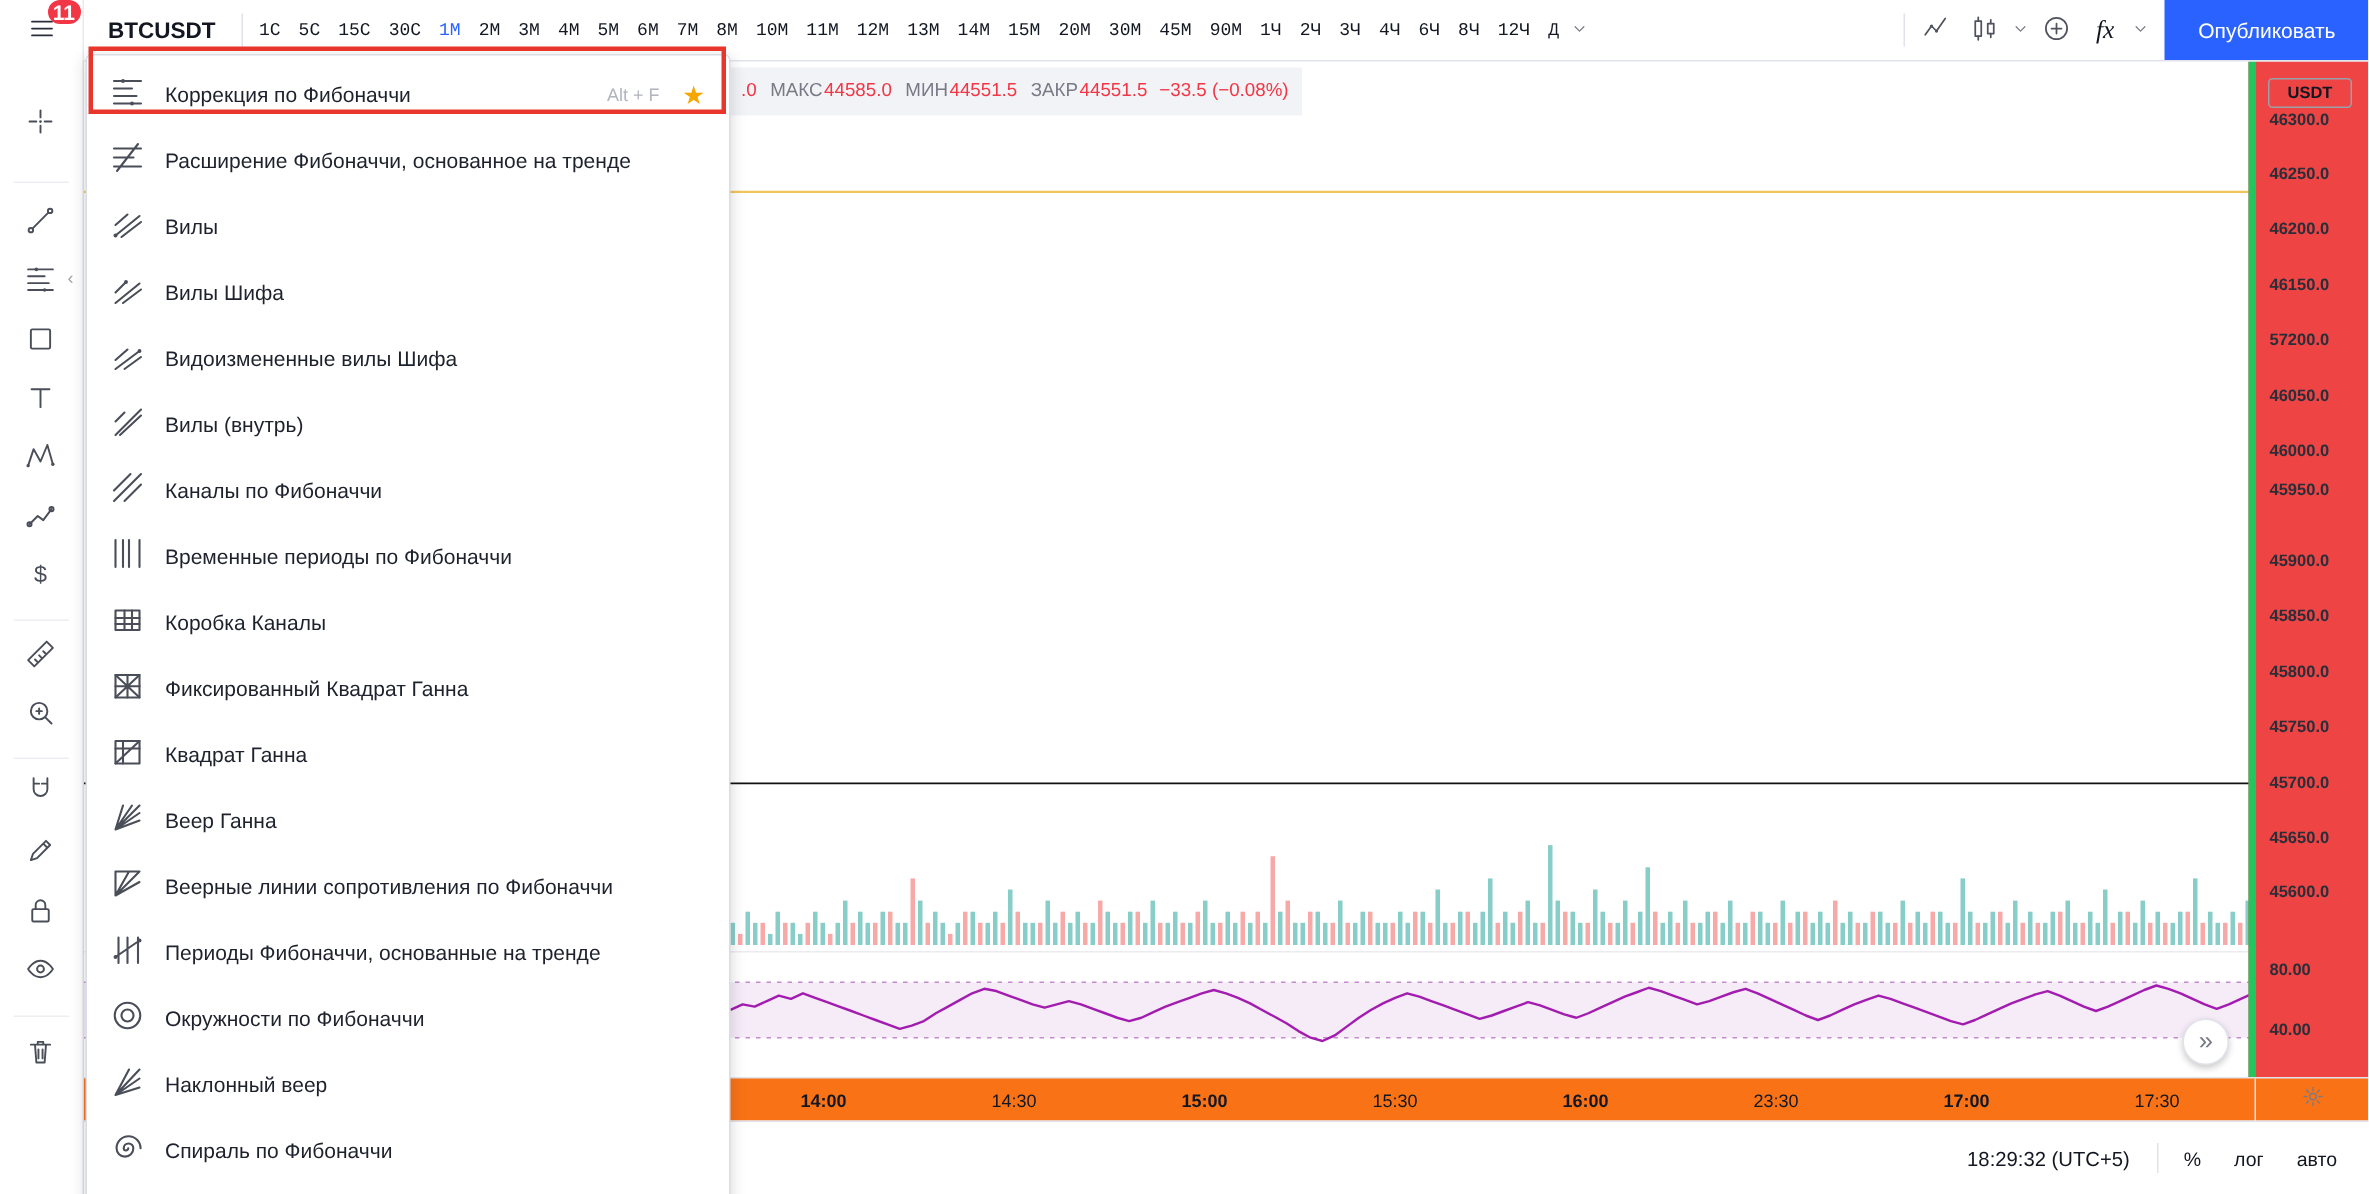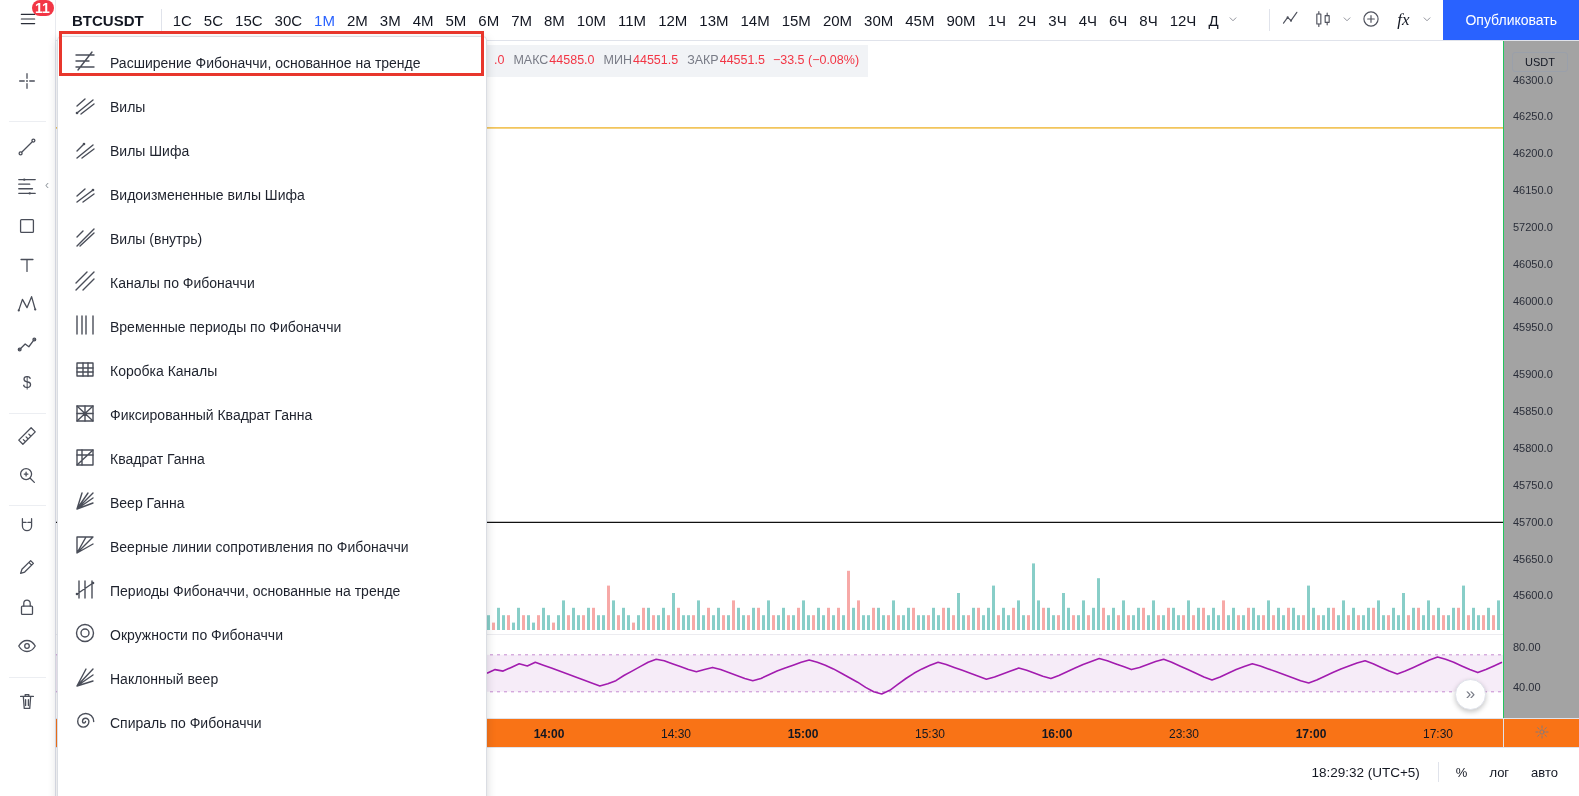--- a/index.html
+++ b/index.html
@@ -19,37 +19,37 @@
   
   .topbar{position:absolute;left:0;top:0;right:0;height:40px;background:#fff;border-bottom:1px solid #e0e3eb;
           display:flex;align-items:center;z-index:6;}
   .tb-left{width:55px;align-self:stretch;display:flex;align-items:center;justify-content:center;border-right:1px solid #e8eaef;margin-right:4px;}
   .hamburger{position:relative;background:none;border:none;color:#2a2e39;width:34px;height:30px;display:flex;align-items:center;justify-content:center;cursor:pointer;padding:0;}
   .badge{position:absolute;top:-5px;right:-9px;min-width:16px;height:16px;border-radius:9px;background:var(--badge);
          color:#fff;font-size:14px;line-height:16px;text-align:center;font-weight:700;padding:0 3px;}
   .symbol{background:none;border:none;font-weight:700;font-size:15px;color:#131722;padding:0 12px;cursor:pointer;font-family:inherit;}
   .tsep{width:1px;height:22px;background:#e0e3eb;margin:0 5px;}
   .tfs{display:flex;align-items:center;}
-  .tf{background:none;border:none;font-family:Liberation Sans, sans-serif;font-size:15px;color:#131722;padding:0 6px;height:28px;border-radius:4px;cursor:pointer;}
+  .tf{background:none;border:none;font-family:Liberation Mono, monospace;font-size:12px;color:#131722;padding:0 6px;height:28px;border-radius:4px;cursor:pointer;}
   .tf.active{color:var(--accent);}
   .tb-icons{display:flex;align-items:center;margin-left:auto;}
   .icon-btn{width:32px;height:32px;display:flex;align-items:center;justify-content:center;background:none;border:none;color:#50535e;padding:0;cursor:pointer;}
   .icon-btn.sm{width:16px;color:#787b86;}
   .fxt{font-family:"Liberation Serif",serif;font-style:italic;font-size:17px;color:#131722;}
   .publish{height:40px;padding:0 22px;margin-left:8px;background:var(--accent);color:#fff;border:none;font-size:14px;font-family:inherit;cursor:pointer;}
 
   
   .left-toolbar{position:absolute;left:0;top:40px;bottom:0;width:55px;background:#fff;border-right:1px solid #e0e3eb;z-index:6;}
   .ltool{position:absolute;left:7px;width:40px;height:36px;display:flex;align-items:center;justify-content:center;
          background:none;border:none;color:#4a4e59;border-radius:5px;cursor:pointer;padding:0;}
   .lsep{position:absolute;left:9px;right:9px;height:1px;background:#eceef2;}
   .collapse-arrow{position:absolute;left:45px;top:138px;font-size:12px;color:#9aa0a6;z-index:7;}
 
   
-  .price-axis{position:absolute;right:0;top:40px;width:75px;bottom:78px;background:#a3a3a3;border-left:1px solid #22c55e;z-index:3;}
+  .price-axis{position:absolute;right:0;top:40px;width:75px;bottom:78px;background:#ef4444;border-left:5px solid #22c55e;z-index:3;font-weight:bold;}
   .usdt-box{position:absolute;left:8px;top:12px;width:54px;height:18px;border:1px solid #9aa0aa;border-radius:3px;
             font-size:11px;display:flex;align-items:center;justify-content:center;color:#131722;}
   .pa-label{position:absolute;left:9px;font-size:11px;color:#2a2e39;}
 
   
   .time-axis{position:absolute;left:55px;right:0;top:718px;height:29px;background:#f97316;border-top:1px solid #e0e3eb;z-index:3;}
   .ta-label{position:absolute;top:8px;transform:translateX(-50%);font-size:12px;color:#131722;}
   .ta-label.bold{font-weight:700;}
   .axis-corner{position:absolute;right:0;top:0;bottom:0;width:75px;border-left:1px solid #e0e3eb;display:flex;align-items:center;justify-content:center;color:#787b86;}
 
@@ -538,20 +538,32 @@
     <button class="bb-btn">%</button>
     <button class="bb-btn">лог</button>
     <button class="bb-btn">авто</button>
   </div>
 
   <button class="jump-btn">»</button>
 
   <div class="menu" id="fib-menu">
       <div class="menu-item">
         <span><svg width="24" height="24" viewBox="0 0 24 24" fill="none" stroke="currentColor" stroke-width="1.4" stroke-linecap="round" stroke-linejoin="round">
+            <path d="M3 5h18M3 10h12M3 15h15M3 20h18"></path>
+            <circle cx="9" cy="5" r="1.3" fill="currentColor" stroke="none"></circle>
+            <circle cx="15" cy="20" r="1.3" fill="currentColor" stroke="none"></circle>
+          </svg></span>
+        <span class="mi-label">Коррекция по Фибоначчи</span>
+        <span class="mi-right">
+          <span class="mi-shortcut">Alt + F</span>
+          <span class="mi-star">★</span>
+        </span>
+      </div>
+      <div class="menu-item">
+        <span><svg width="24" height="24" viewBox="0 0 24 24" fill="none" stroke="currentColor" stroke-width="1.4" stroke-linecap="round" stroke-linejoin="round">
             <path d="M3 6h18M3 12h13M3 18h18M5 21L19 3"></path>
           </svg></span>
         <span class="mi-label">Расширение Фибоначчи, основанное на тренде</span>
         <span class="mi-right"></span>
       </div>
       <div class="menu-item">
         <span><svg width="24" height="24" viewBox="0 0 24 24" fill="none" stroke="currentColor" stroke-width="1.4" stroke-linecap="round" stroke-linejoin="round">
             <path d="M4 20L20 7M8 21L21 11M4 13L12 6"></path>
             <circle cx="4" cy="20" r="1.3" fill="currentColor" stroke="none"></circle>
           </svg></span>

